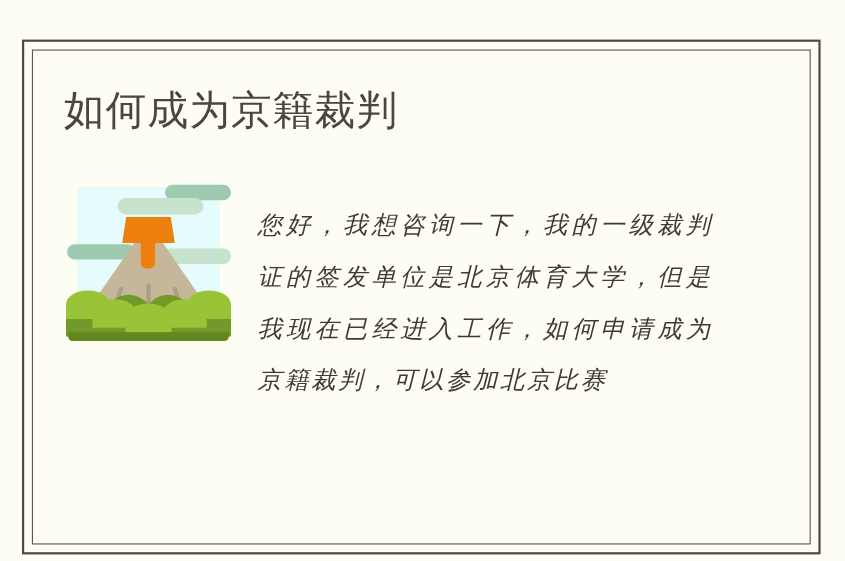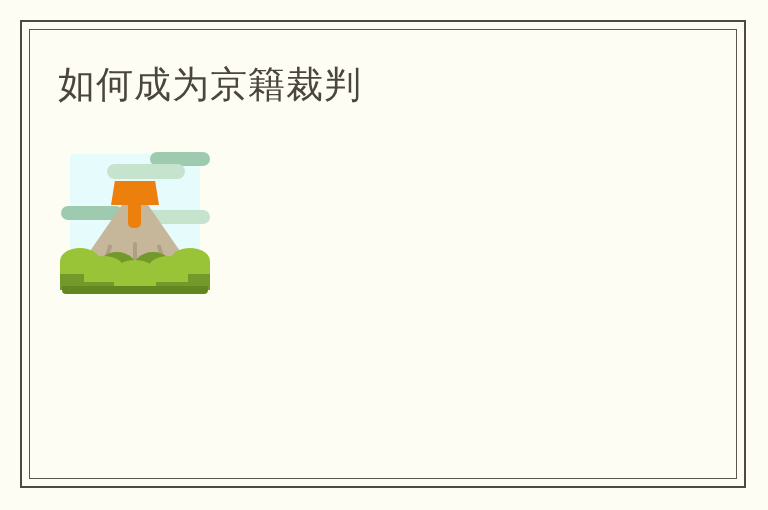--- a/index.html
+++ b/index.html
@@ -10,21 +10,21 @@
     width: 768px;
     height: 510px;
     background: #fdfdf3;
     font-family: "Liberation Sans", sans-serif;
     overflow: hidden;
   }
 
   .page {
     position: absolute;
     left: 0;
-    top: 0;
+    top: 16px;
     width: 768px;
     height: 361px;
     background: #fdfdf3;
     text-decoration: underline;
   }
 
   
   .frame-outer {
     position: absolute;
     left: 20px;
@@ -208,14 +208,15 @@
 
     <div class="bush bush-light" style="left:-2px;  top:100px; width:40px; height:26px;"></div>
     <div class="bush bush-light" style="left:22px;  top:108px; width:40px; height:26px;"></div>
     <div class="bush bush-light" style="left:52px;  top:112px; width:42px; height:26px;"></div>
     <div class="bush bush-light" style="left:86px;  top:108px; width:40px; height:26px;"></div>
     <div class="bush bush-light" style="left:108px; top:100px; width:40px; height:26px;"></div>
 
     <div class="ground"></div>
   </div>
 
+  <div class="body-text">您好，我想咨询一下，我的一级裁判证的签发单位是北京体育大学，但是我现在已经进入工作，如何申请成为京籍裁判，可以参加北京比赛</div>
 
 </div>
 
 </body></html>

